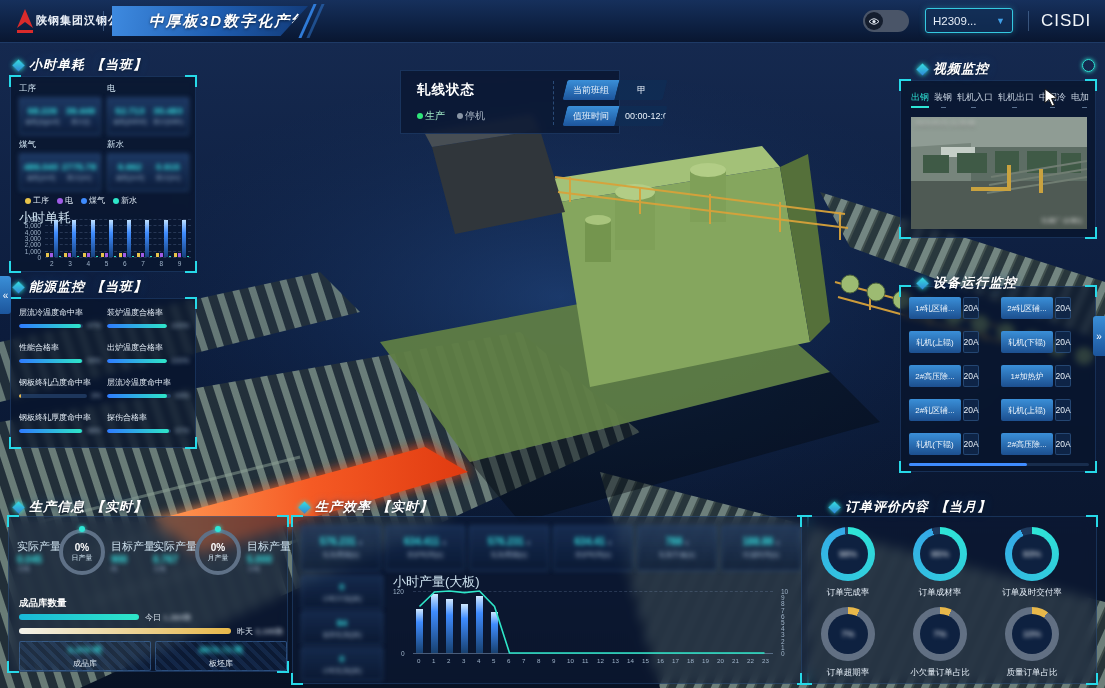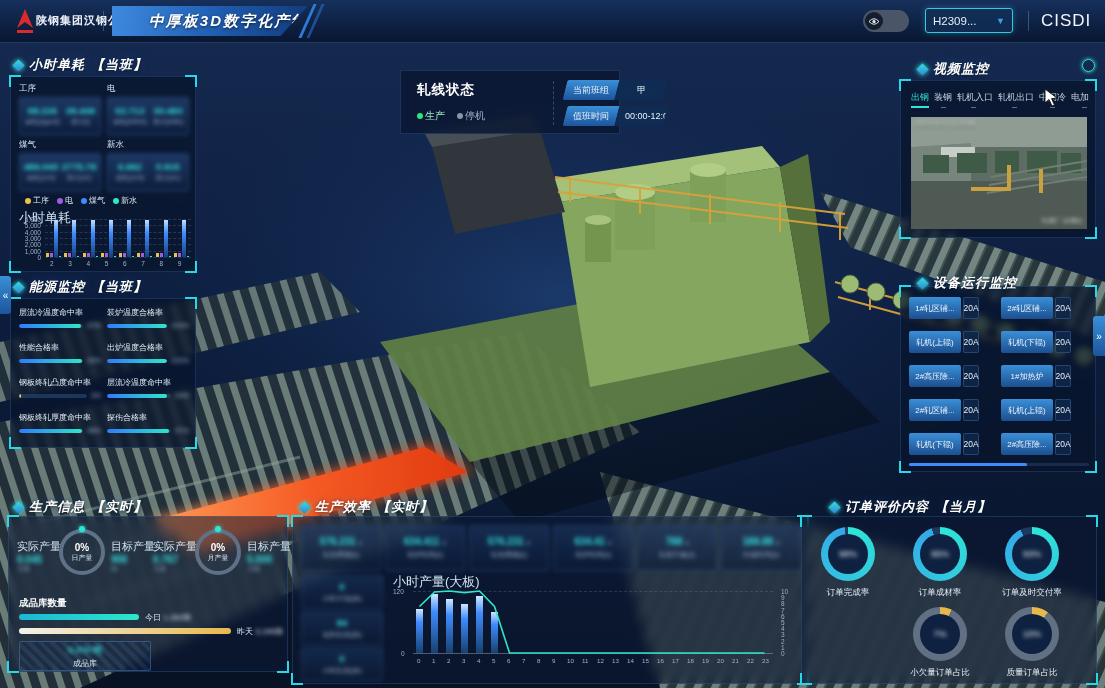--- a/index.html
+++ b/index.html
@@ -644,20 +644,24 @@
       <span>今日</span> <span class="b1">1,283块</span>
     </div>
     <div class="hbar" style="left:10px;top:111px;width:212px;background:linear-gradient(90deg,#f3f2ea,#e8b84a)"></div>
     <div class="hbar-text" style="left:228px;top:109px">
       <span>昨天</span> <span class="b1">3,195块</span>
     </div>
     <div class="inv-card" style="left:10px;top:124px">
       <div class="v b1">0.476 吨</div>
       <div class="l">成品库</div>
     </div>
+    <div class="inv-card" style="left:146px;top:124px">
+      <div class="v b1">8876.72 吨</div>
+      <div class="l">板坯库</div>
+    </div>
   </div>
 
   <div class="ptitle" style="left:300px;top:498px">
     <span class="diamond"></span>
     <span>生产效率</span>
     <span>【实时】</span>
   </div>
   <div class="panel glass" style="left:292px;top:516px;width:516px;height:168px">
     <span class="c tl"></span>
       <span class="c tr"></span>
@@ -779,20 +783,28 @@
       <div class="o-label">订单成材率</div>
     </div>
     <div class="ocell" style="left:184px;top:10px">
       <div class="o-ring" style="background: conic-gradient(rgb(46, 230, 214) 0deg, rgb(53, 168, 232) 93%, rgba(45, 85, 130, 0.55) 93%, rgba(45, 85, 130, 0.55) 100%);">
           <div class="o-inner">
             <span class="b1">93%</span>
           </div>
         </div>
       <div class="o-label">订单及时交付率</div>
     </div>
+    <div class="ocell" style="left:0;top:90px">
+      <div class="o-ring" style="background: conic-gradient(rgb(232, 184, 74) 0deg, rgb(232, 184, 74) 7%, rgba(108, 122, 142, 0.85) 7%, rgba(108, 122, 142, 0.85) 100%);">
+          <div class="o-inner">
+            <span class="b1">7%</span>
+          </div>
+        </div>
+      <div class="o-label">订单超期率</div>
+    </div>
     <div class="ocell" style="left:92px;top:90px">
       <div class="o-ring" style="background: conic-gradient(rgb(232, 184, 74) 0deg, rgb(232, 184, 74) 7%, rgba(108, 122, 142, 0.85) 7%, rgba(108, 122, 142, 0.85) 100%);">
           <div class="o-inner">
             <span class="b1">7%</span>
           </div>
         </div>
       <div class="o-label">小欠量订单占比</div>
     </div>
     <div class="ocell" style="left:184px;top:90px">
       <div class="o-ring" style="background: conic-gradient(rgb(232, 184, 74) 0deg, rgb(232, 184, 74) 10%, rgba(108, 122, 142, 0.85) 10%, rgba(108, 122, 142, 0.85) 100%);">

